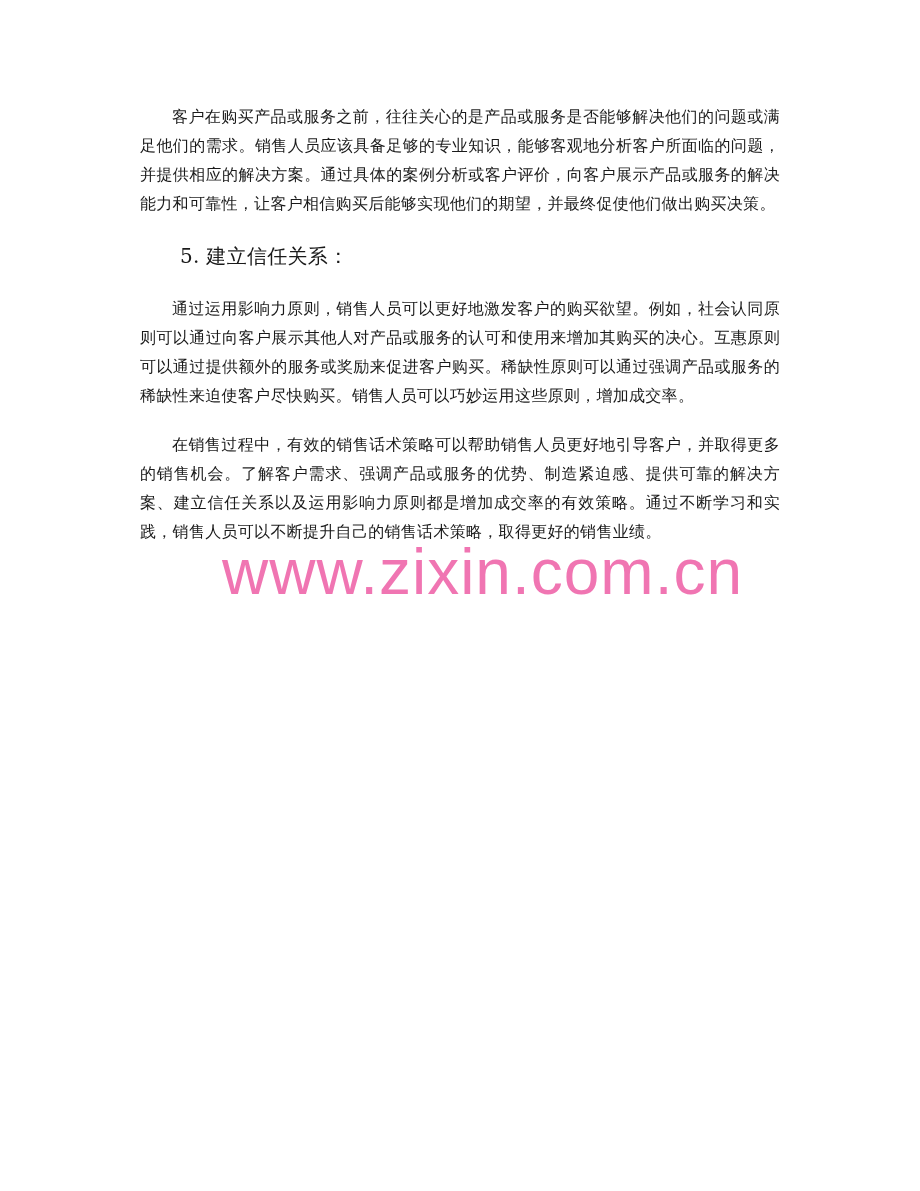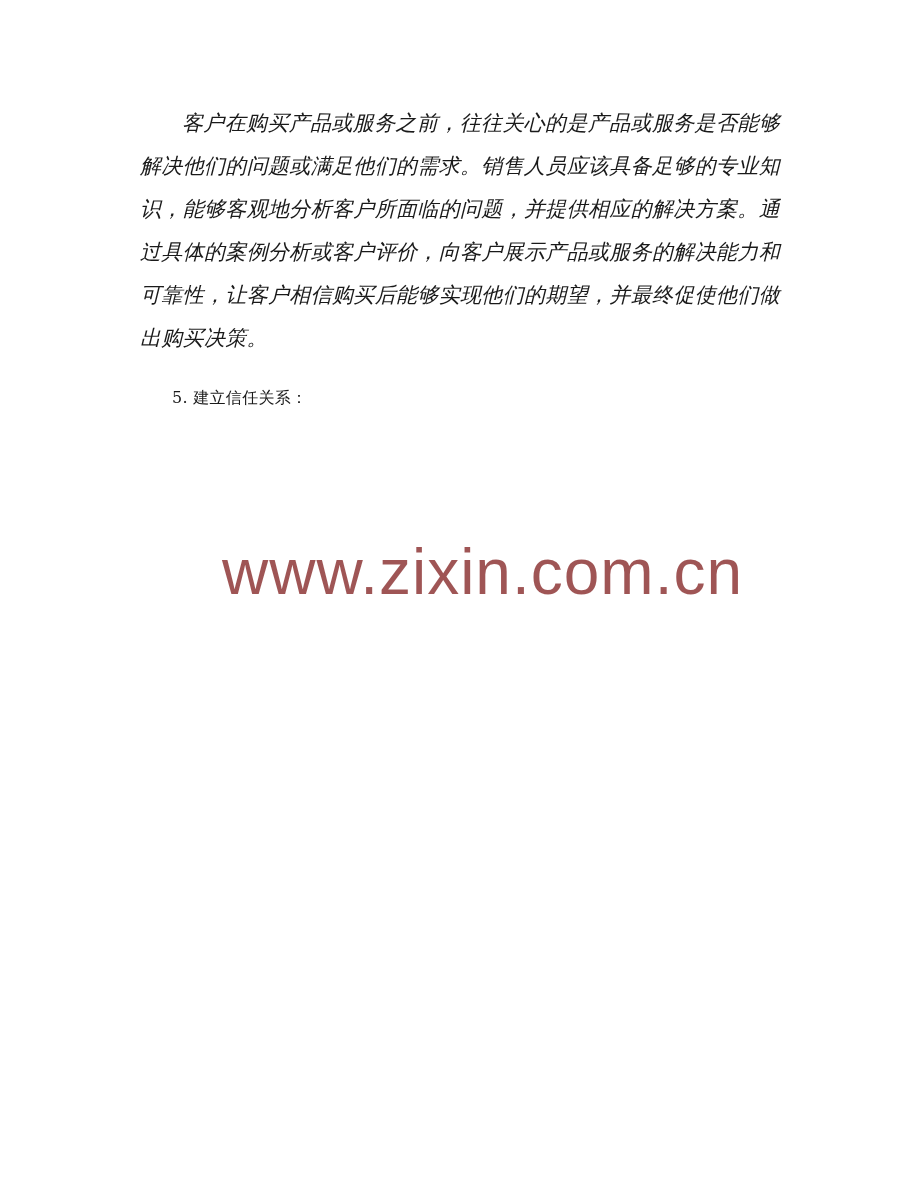--- a/index.html
+++ b/index.html
@@ -15,51 +15,52 @@
       font-family: "DejaVu Serif", "Liberation Serif", serif;
       color: #1a1a1a;
     }
     .page {
       position: absolute;
       left: 140px;
       top: 102px;
       width: 640px;
     }
     .para {
-      font-size: 21px;
-      line-height: 43px;
+      font-size: 16px;
+      line-height: 29px;
       text-indent: 2em;
       margin: 0 0 20px 0;
       text-align: justify;
       letter-spacing: 0.3px;
-      font-style: italic;
     }
     .heading {
-      font-size: 16px;
+      font-size: 20px;
       line-height: 36px;
       text-indent: 2em;
       margin: 0 0 20px 0;
       letter-spacing: 0.3px;
     }
     .watermark {
       position: absolute;
       left: 222px;
       top: 540px;
       font-family: "Liberation Sans", "DejaVu Sans", sans-serif;
       font-size: 64px;
       line-height: 64px;
-      color: #7f1d1d;
+      color: #ec4899;
       opacity: 0.75;
       letter-spacing: 1px;
       pointer-events: none;
       white-space: nowrap;
       z-index: 2;
     }
   </style>
 </head>
 <body>
 
 <div class="page">
   <p class="para">客户在购买产品或服务之前，往往关心的是产品或服务是否能够解决他们的问题或满足他们的需求。销售人员应该具备足够的专业知识，能够客观地分析客户所面临的问题，并提供相应的解决方案。通过具体的案例分析或客户评价，向客户展示产品或服务的解决能力和可靠性，让客户相信购买后能够实现他们的期望，并最终促使他们做出购买决策。</p>
   <p class="heading">5. 建立信任关系：</p>
+  <p class="para">通过运用影响力原则，销售人员可以更好地激发客户的购买欲望。例如，社会认同原则可以通过向客户展示其他人对产品或服务的认可和使用来增加其购买的决心。互惠原则可以通过提供额外的服务或奖励来促进客户购买。稀缺性原则可以通过强调产品或服务的稀缺性来迫使客户尽快购买。销售人员可以巧妙运用这些原则，增加成交率。</p>
+  <p class="para">在销售过程中，有效的销售话术策略可以帮助销售人员更好地引导客户，并取得更多的销售机会。了解客户需求、强调产品或服务的优势、制造紧迫感、提供可靠的解决方案、建立信任关系以及运用影响力原则都是增加成交率的有效策略。通过不断学习和实践，销售人员可以不断提升自己的销售话术策略，取得更好的销售业绩。</p>
 </div>
 
 <div class="watermark">www.zixin.com.cn</div>
 
 </body></html>

